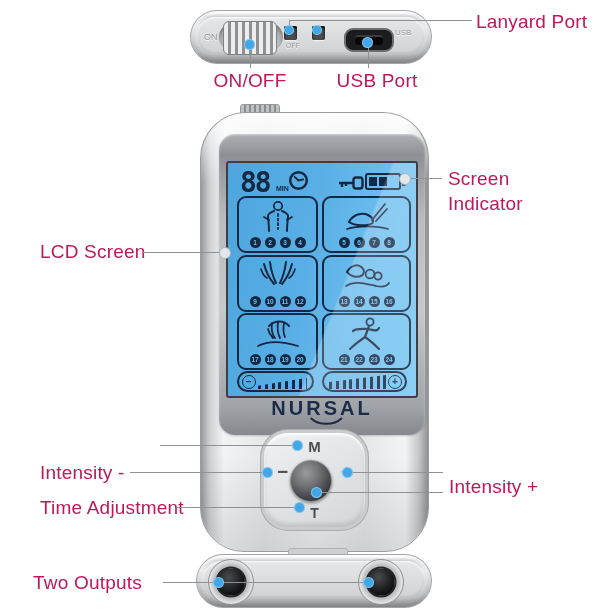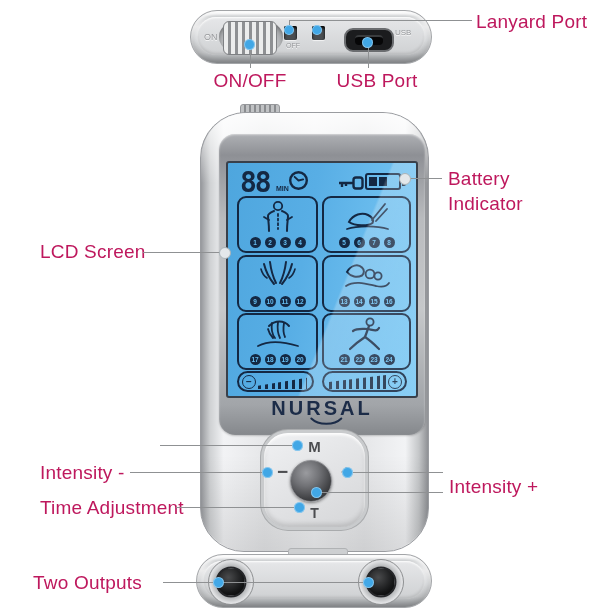--- a/index.html
+++ b/index.html
@@ -270,21 +270,21 @@
 
   <div class="hline" style="left:130px;top:472px;width:138px;"></div>
   <div class="lbl" style="left:40px;top:462px;">Intensity -</div>
 
   <div class="hline" style="left:176px;top:507px;width:126px;"></div>
   <div class="lbl" style="left:40px;top:497px;">Time Adjustment</div>
 
   <div class="ring" style="left:399px;top:173px;"></div>
   <div class="hline" style="left:408px;top:178px;width:34px;"></div>
   <div class="lbl multiline" style="left:448px;top:166px;line-height:25px;">
-    <span>Battery</span><br>
+    <span>Screen</span><br>
     <span>Indicator</span>
   </div>
 
   <div class="hline" style="left:352px;top:472px;width:91px;"></div>
   <div class="lbl" style="left:449px;top:476px;">Intensity +</div>
 
   <div class="hline" style="left:321px;top:492px;width:122px;"></div>
 
   <div id="cliptab"></div>
   <div class="pill" style="left:196px;top:554px;width:234px;height:52px;">

